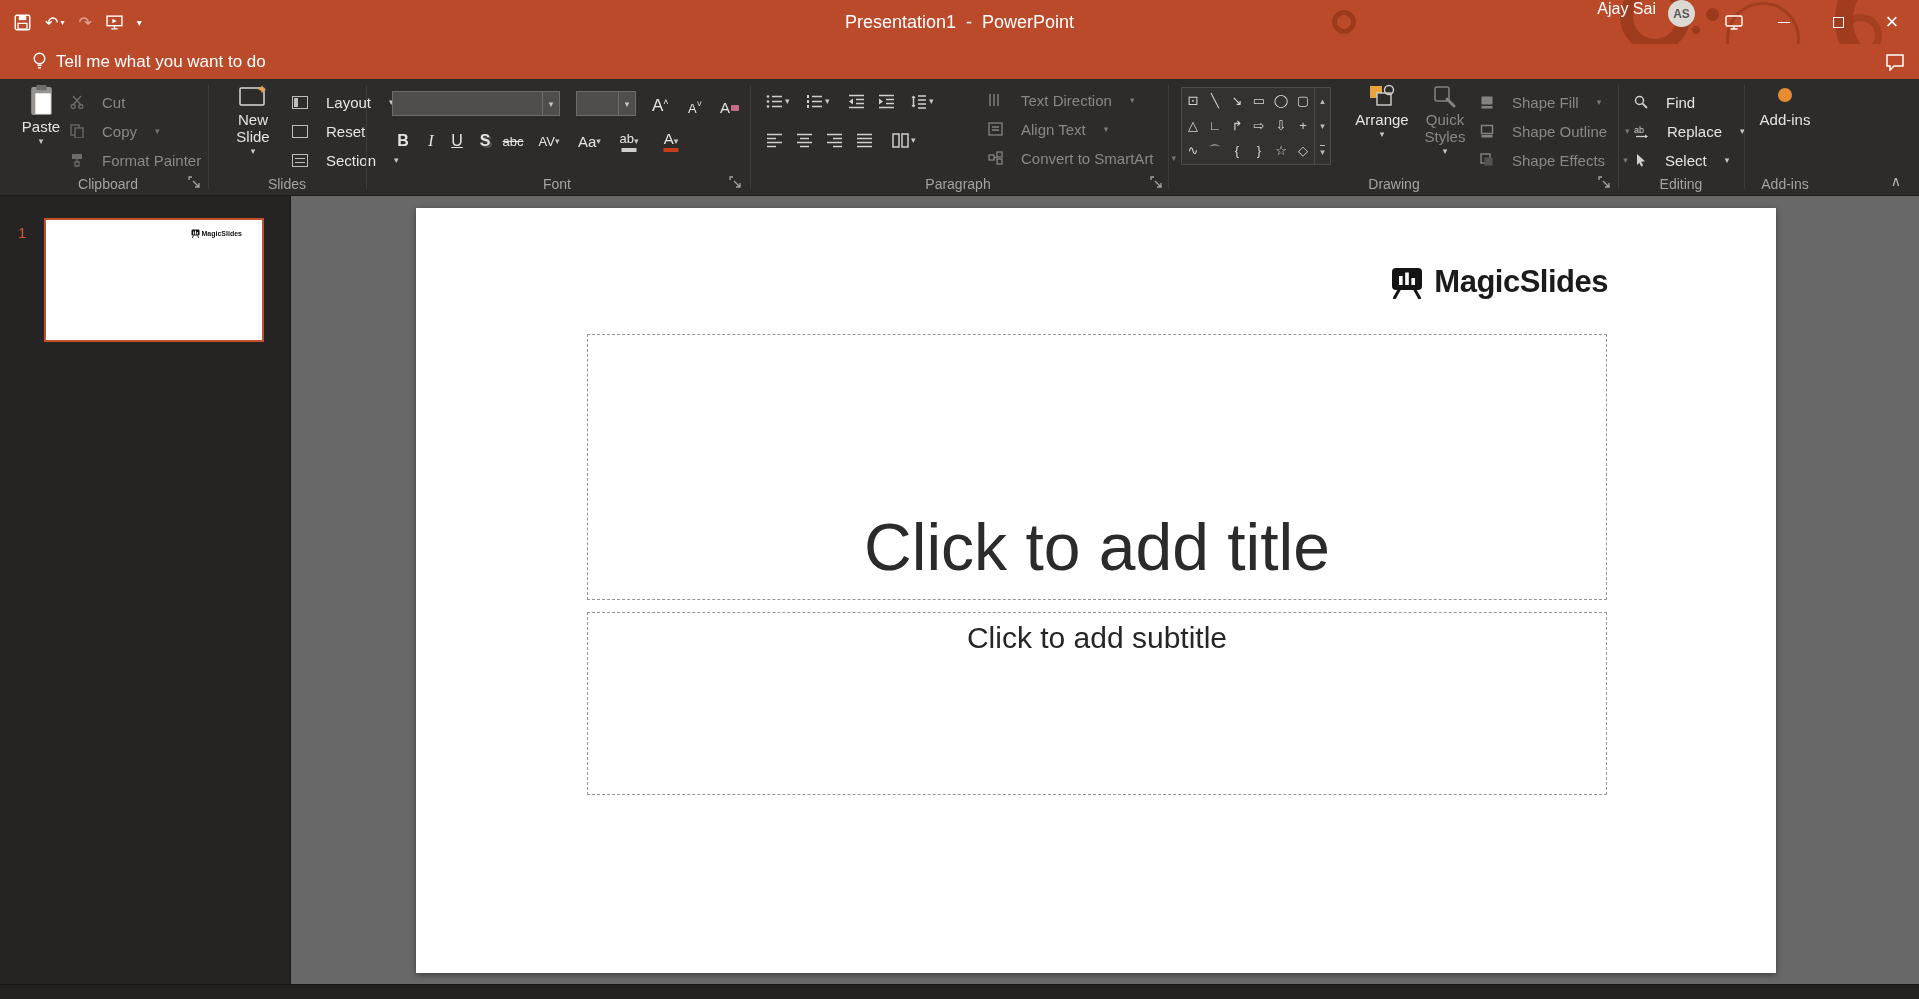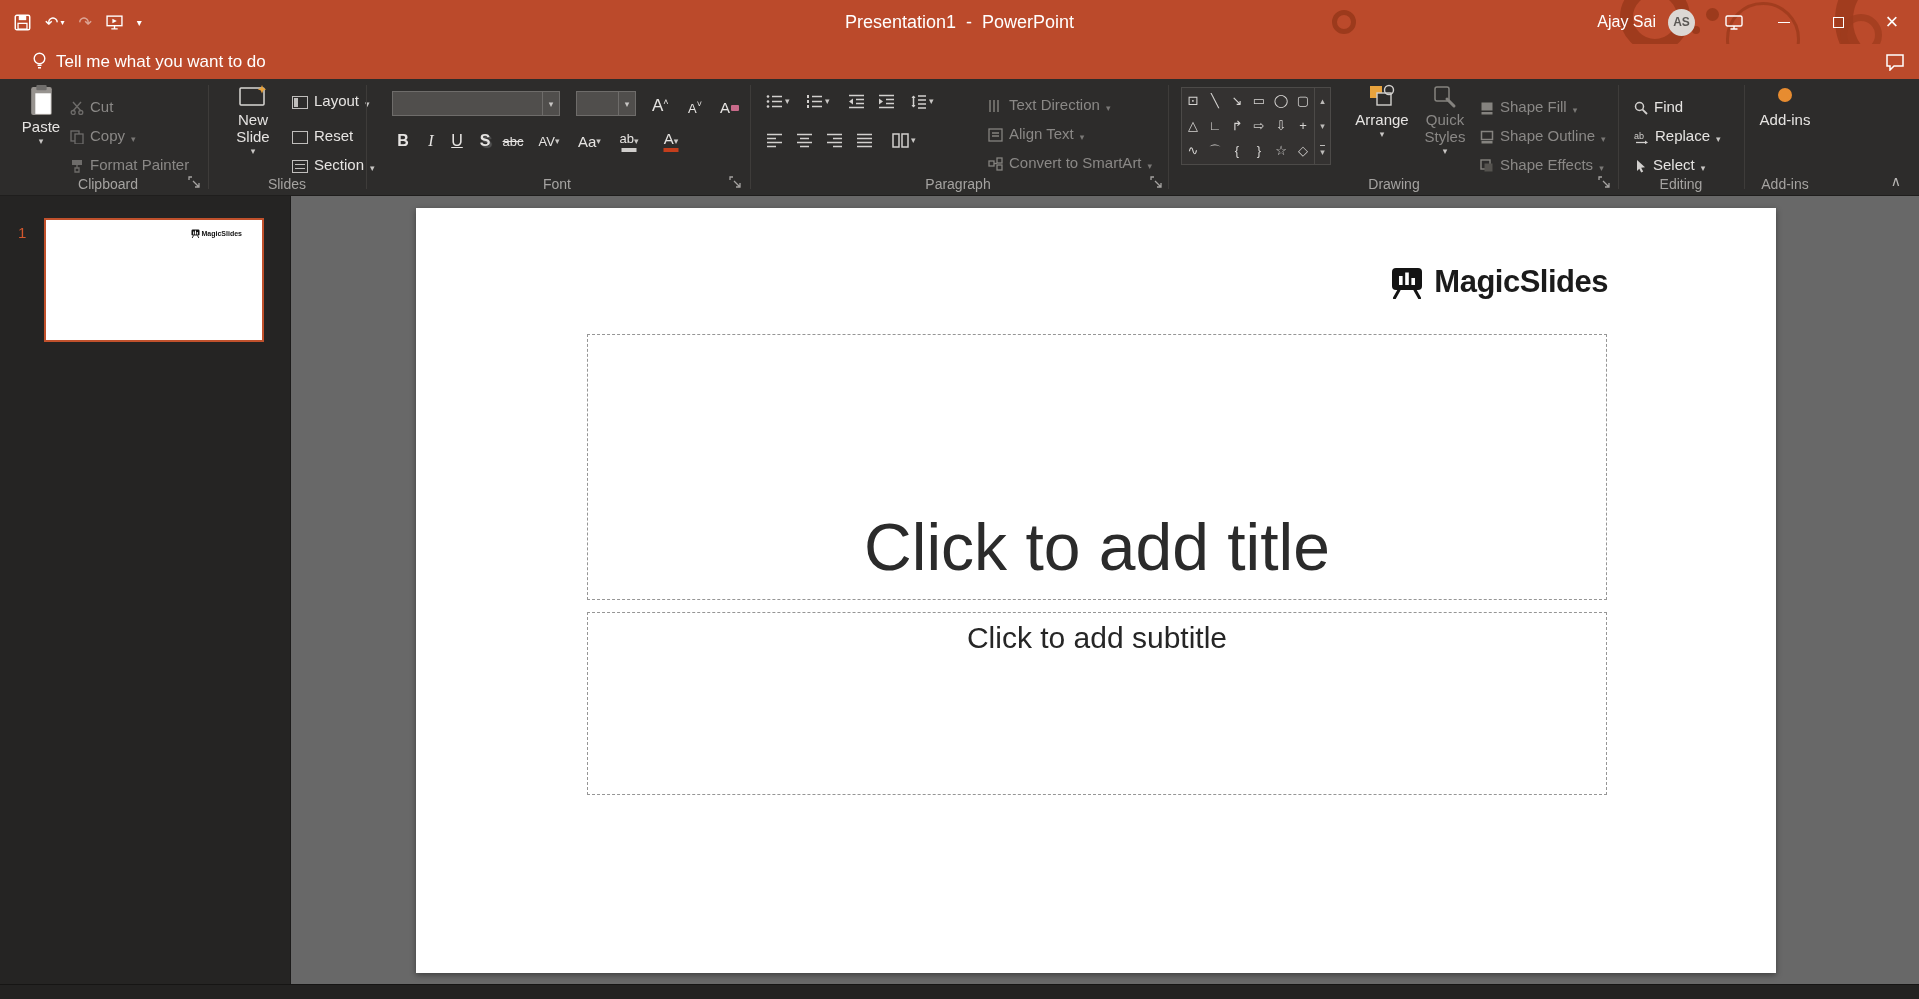--- a/index.html
+++ b/index.html
@@ -22,21 +22,21 @@
   .deco-dot2{left:1692px;top:26px;width:8px;height:8px;background:var(--brand-dark);}
   .deco-quarter{right:-36px;top:-40px;width:120px;height:120px;border:18px solid var(--brand-dark);opacity:.85;}
   .deco-arc{left:1840px;top:14px;width:42px;height:42px;border:7px solid var(--brand-dark);opacity:.7;}
 
   .qat{position:absolute;left:14px;top:0;height:44px;display:flex;align-items:center;gap:14px;z-index:6;}
   .qat button{background:none;border:none;color:#fff;display:flex;align-items:center;gap:2px;cursor:pointer;font-size:16px;}
   .qat .dimg{opacity:.5;}
   .tiny-chev{font-size:8px;color:#fff;}
   .tb-title{position:absolute;left:50%;top:0;transform:translateX(-50%);height:44px;line-height:44px;
     color:#fff;font-size:18px;white-space:pre;z-index:6;}
-  .tb-right{position:absolute;right:0;top:0;height:44px;display:flex;align-items:center;z-index:7;}
+  .tb-right{position:absolute;right:0;top:0;height:44px;display:flex;z-index:7;}
   .tb-user{color:#fff;font-size:16px;margin-right:12px;}
   .avatar{width:27px;height:27px;border-radius:50%;background:#DCD8D4;color:#5A5855;font-size:12px;font-weight:bold;
     display:flex;align-items:center;justify-content:center;margin-right:16px;cursor:pointer;}
   .tb-iconbtn{width:46px;height:44px;background:none;border:none;display:flex;align-items:center;justify-content:center;cursor:pointer;}
   .winbtn{width:54px;height:44px;background:none;border:none;color:#fff;display:flex;align-items:center;justify-content:center;cursor:pointer;}
   .min-glyph{display:inline-block;width:12px;border-top:1.6px solid #fff;}
   .max-glyph{display:inline-block;width:11px;height:11px;border:1.6px solid #fff;}
   .close-glyph{font-size:22px;line-height:22px;}
 
   
@@ -49,21 +49,21 @@
 
   
   .ribbon{position:absolute;left:0;top:79px;width:1919px;height:117px;background:var(--ribbon);border-bottom:1px solid #1F1E1D;z-index:3;}
   .vsep{position:absolute;top:6px;bottom:6px;width:1px;background:var(--line);}
   .glabel{position:absolute;bottom:3px;text-align:center;font-size:14px;color:var(--lbl);pointer-events:none;}
   .dlg{position:absolute;bottom:6px;width:13px;height:13px;cursor:pointer;background:none;border:none;padding:0;}
   .bigbtn{position:absolute;top:5px;background:none;border:none;color:var(--txt);font-size:15px;cursor:pointer;
     display:flex;flex-direction:column;align-items:center;gap:1px;}
   .bigbtn .blabel{line-height:17px;}
   .bigbtn.dim{color:var(--txt-dim);}
-  .srow{position:absolute;height:26px;display:flex;align-items:flex-end;gap:6px;font-size:15px;color:var(--txt);
+  .srow{position:absolute;height:26px;display:flex;align-items:center;gap:18px;font-size:15px;color:var(--txt);
     background:none;border:none;cursor:pointer;white-space:nowrap;}
   .srow.dim{color:var(--txt-dim);}
   .chev{font-size:9px;color:#C8C6C4;}
   .srow.dim .chev{color:#7a7876;}
 
   .mi{display:inline-block;width:16px;height:13px;border:1.5px solid #C0BEBC;position:relative;}
   .mi-layout::before{content:"";position:absolute;left:1px;top:1px;bottom:1px;width:4px;background:#C0BEBC;}
   .mi-section::before{content:"";position:absolute;left:2px;right:2px;top:3px;border-top:1.5px solid #C0BEBC;}
   .mi-section::after{content:"";position:absolute;left:2px;right:2px;bottom:3px;border-top:1.5px solid #C0BEBC;}
 
@@ -232,21 +232,21 @@
     <div class="vsep" style="left:208px;"></div>
 
     <button class="bigbtn" style="left:222px;width:62px;">
       <svg width="30" height="26" viewBox="0 0 30 26">
         <rect x="2" y="4" width="24" height="17" rx="1" fill="none" stroke="#D8D6D4" stroke-width="1.5"></rect>
         <path d="M24 1 l1.2 3 3 1.2 -3 1.2 -1.2 3 -1.2 -3 -3 -1.2 3 -1.2 z" fill="#E8A33D"></path>
       </svg>
       <span class="blabel" style="width:44px;">New Slide</span>
       <span class="chev">▾</span>
     </button>
-    <button class="srow" style="left:292px;top:4px;">
+    <button class="srow" style="left:292px;top:10px;">
       <span class="mi mi-layout"></span>
       <span>Layout</span>
       <span class="chev">▾</span>
     </button>
     <button class="srow" style="left:292px;top:39px;">
       <span class="mi"></span>
       <span>Reset</span>
     </button>
     <button class="srow" style="left:292px;top:68px;">
       <span class="mi mi-section"></span>

